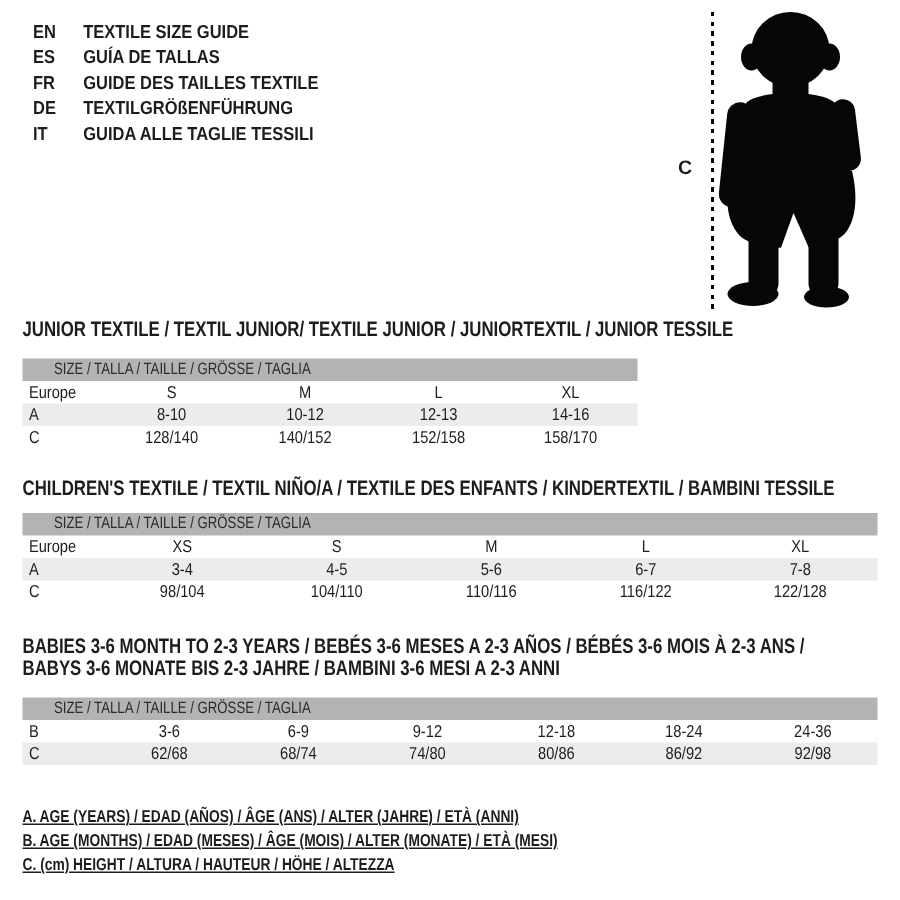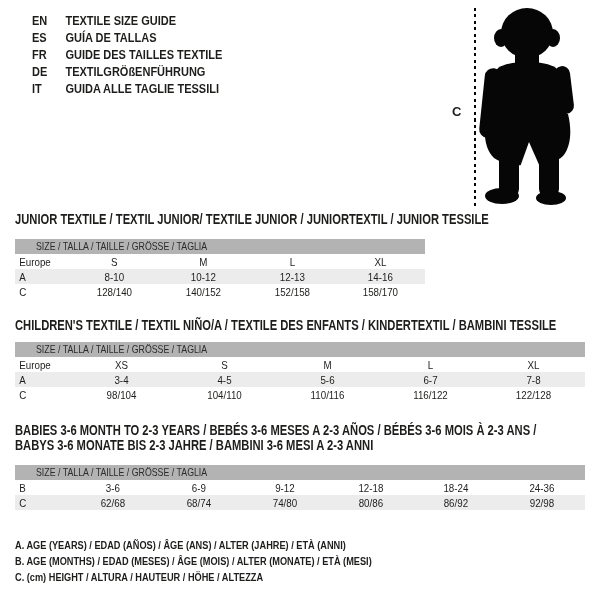--- a/index.html
+++ b/index.html
@@ -7,21 +7,21 @@
   }
   *{margin:0;padding:0;box-sizing:border-box;}
   html,body{width:600px;height:600px;}
   body{
     position:relative;background:#ffffff;overflow:hidden;
     font-family:"Liberation Sans",sans-serif;color:var(--txt);
   }
   .cond{display:inline-block;transform:scaleX(0.8);transform-origin:0 50%;white-space:nowrap;}
 
   
-  .lang-block{position:absolute;left:32px;top:13px;}
+  .lang-block{position:absolute;left:22px;top:13px;}
   .lang-row{display:flex;line-height:17px;font-weight:bold;font-size:12.5px;white-space:nowrap;
             transform:scaleX(0.88);transform-origin:0 0;}
   .lang-code{width:38px;}
 
   
   .height-line{position:absolute;left:474px;top:8px;width:2px;height:198px;
     background:repeating-linear-gradient(to bottom,var(--ink) 0 3px,transparent 3px 6.5px);}
   .height-label{position:absolute;left:452px;top:104px;font-weight:bold;font-size:13px;}
   .baby-svg{position:absolute;left:478px;top:6px;}
 
@@ -37,21 +37,21 @@
   .tbl-children{top:342px;width:570px;}
   .tbl-babies{top:465px;width:570px;}
   .size-bar{height:15px;line-height:15px;background:var(--bar);color:#2b2b2b;
             font-size:11px;padding-left:21px;overflow:hidden;}
   .trow{display:grid;height:15px;align-items:center;font-size:11.5px;}
   .trow.shaded{background:var(--alt);}
   .tcell{text-align:center;transform:scaleX(0.85);white-space:nowrap;}
   .tcell.first{text-align:left;padding-left:5px;transform-origin:0 50%;}
 
   
-  .legend{position:absolute;left:15px;top:537px;}
+  .legend{position:absolute;left:15px;top:537px;text-decoration:underline;}
   .legend-line{font-weight:bold;font-size:11.5px;line-height:16px;white-space:nowrap;
                transform:scaleX(0.8);transform-origin:0 0;}
 </style>
 </head>
 <body>
 
 <div class="lang-block">
   <div class="lang-row">
     <span class="lang-code">EN</span>
     <span class="lang-label">TEXTILE SIZE GUIDE</span>

